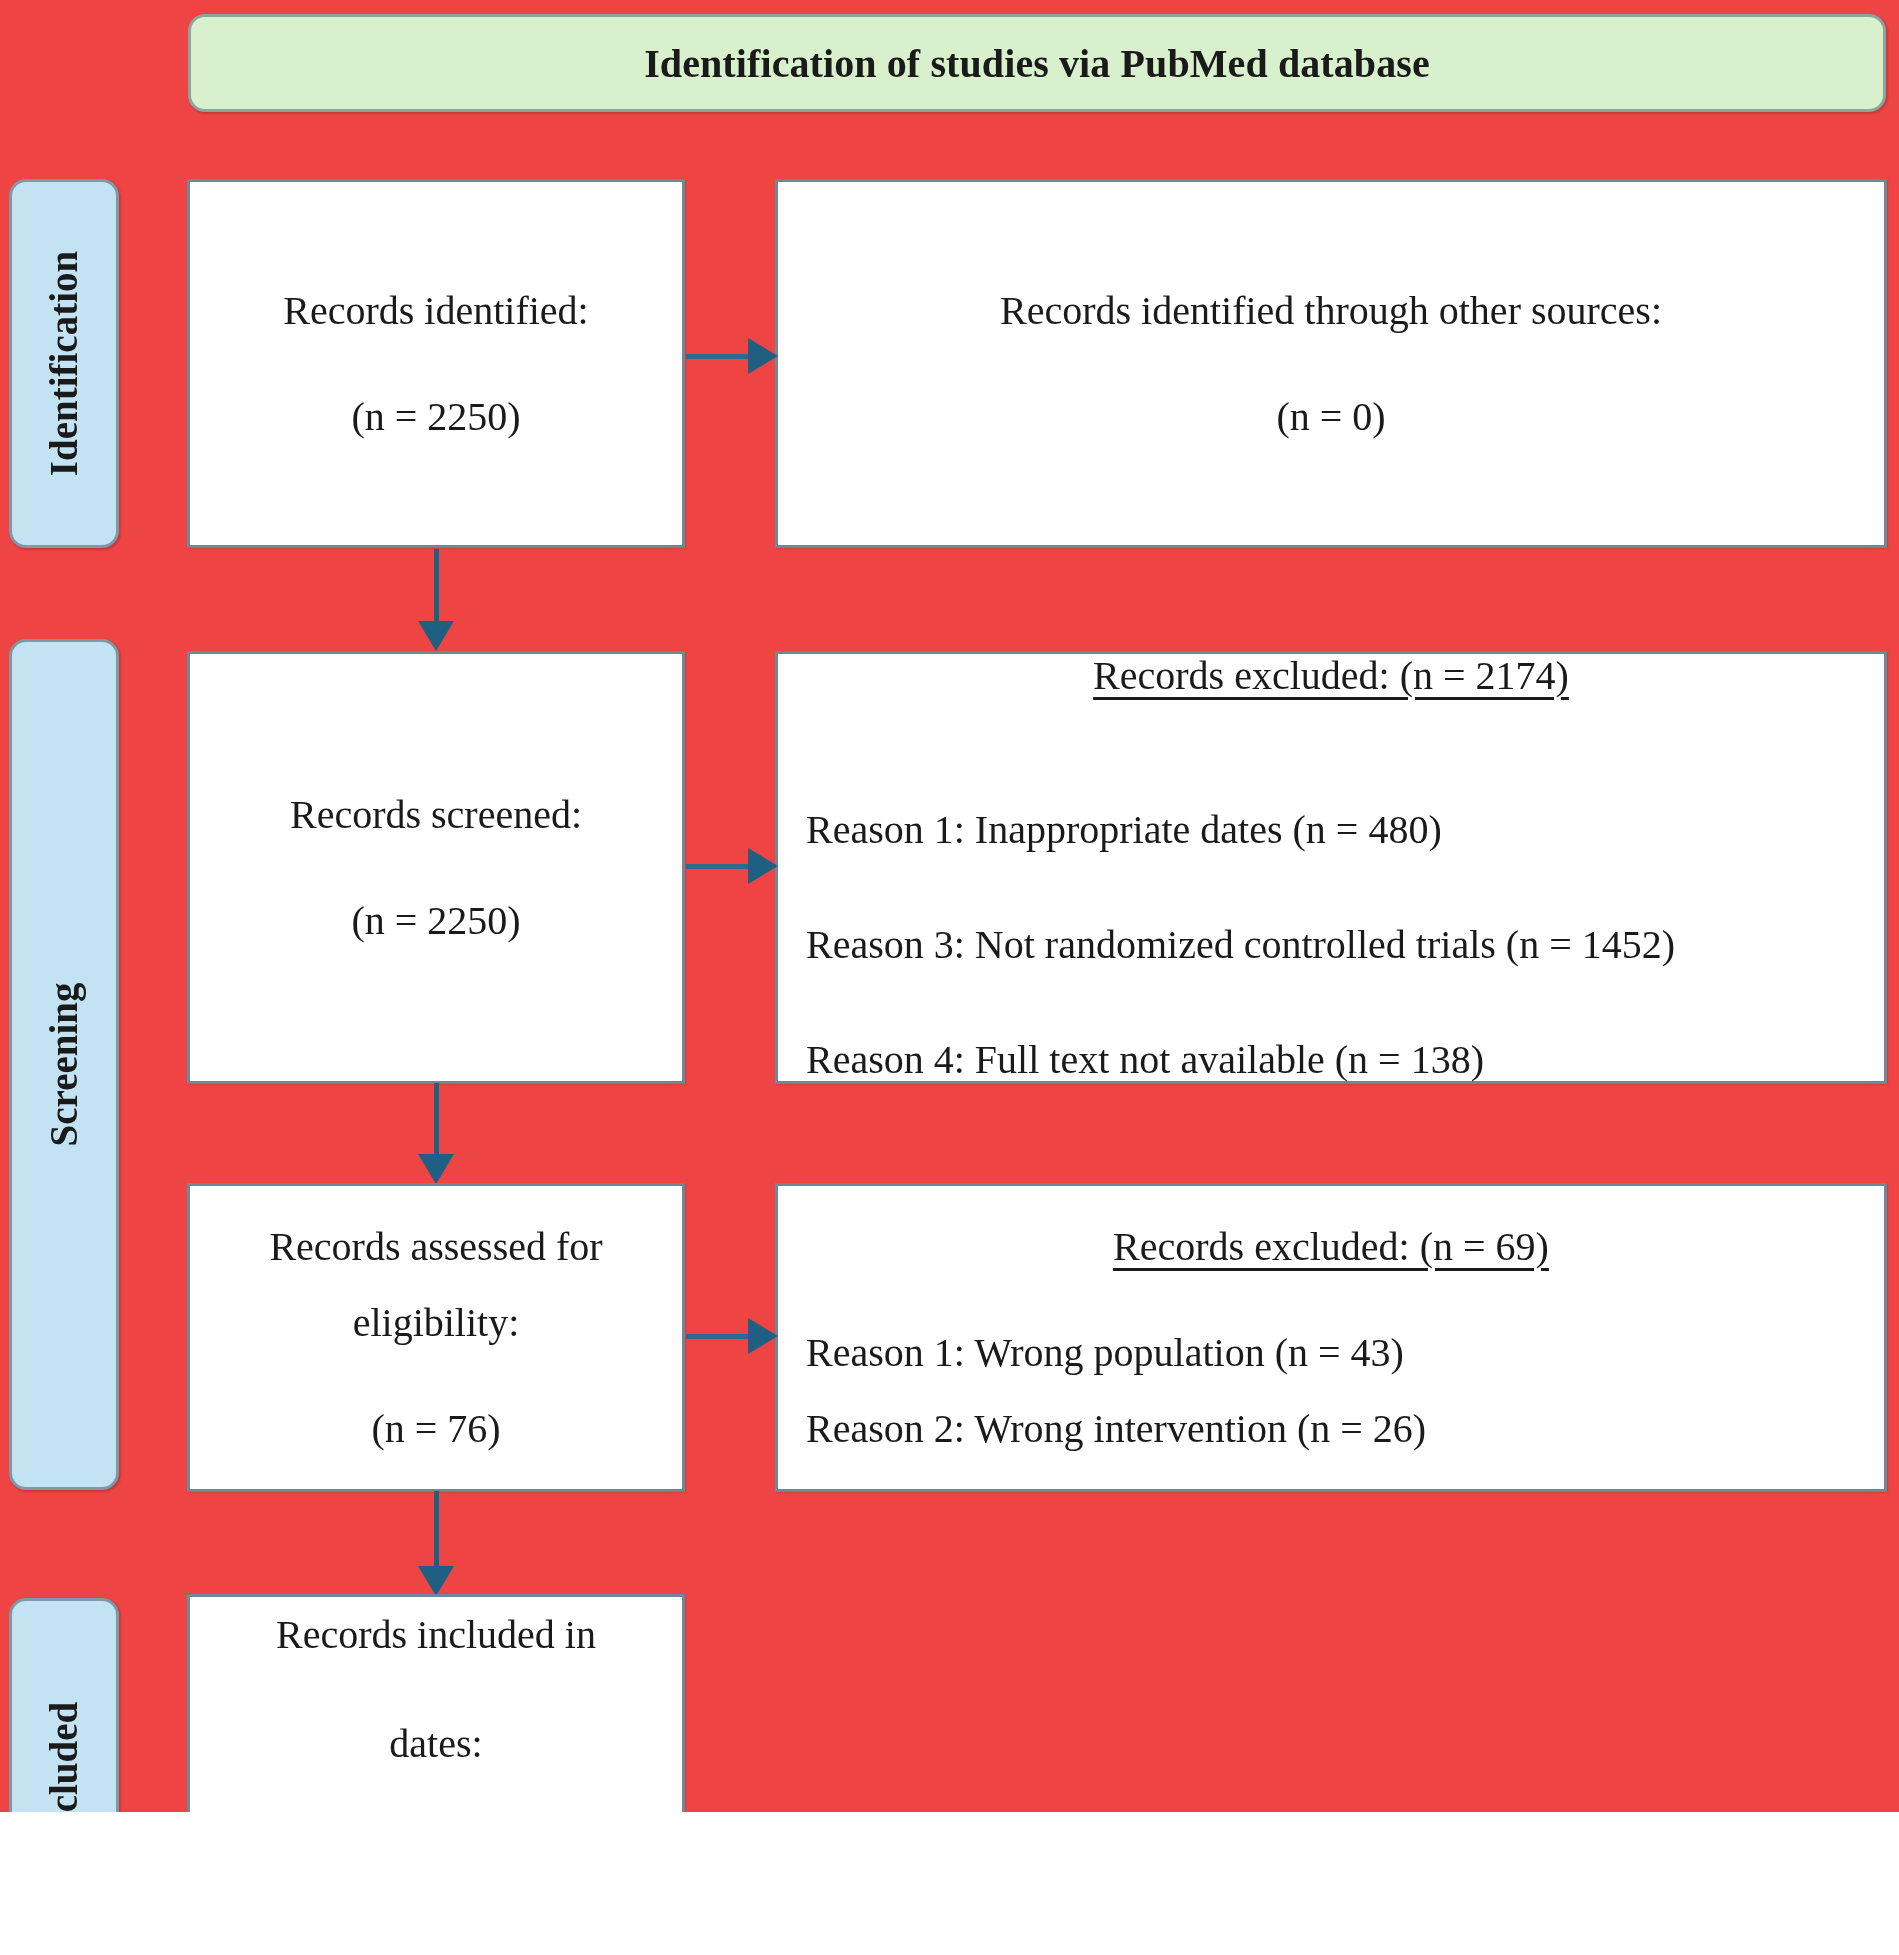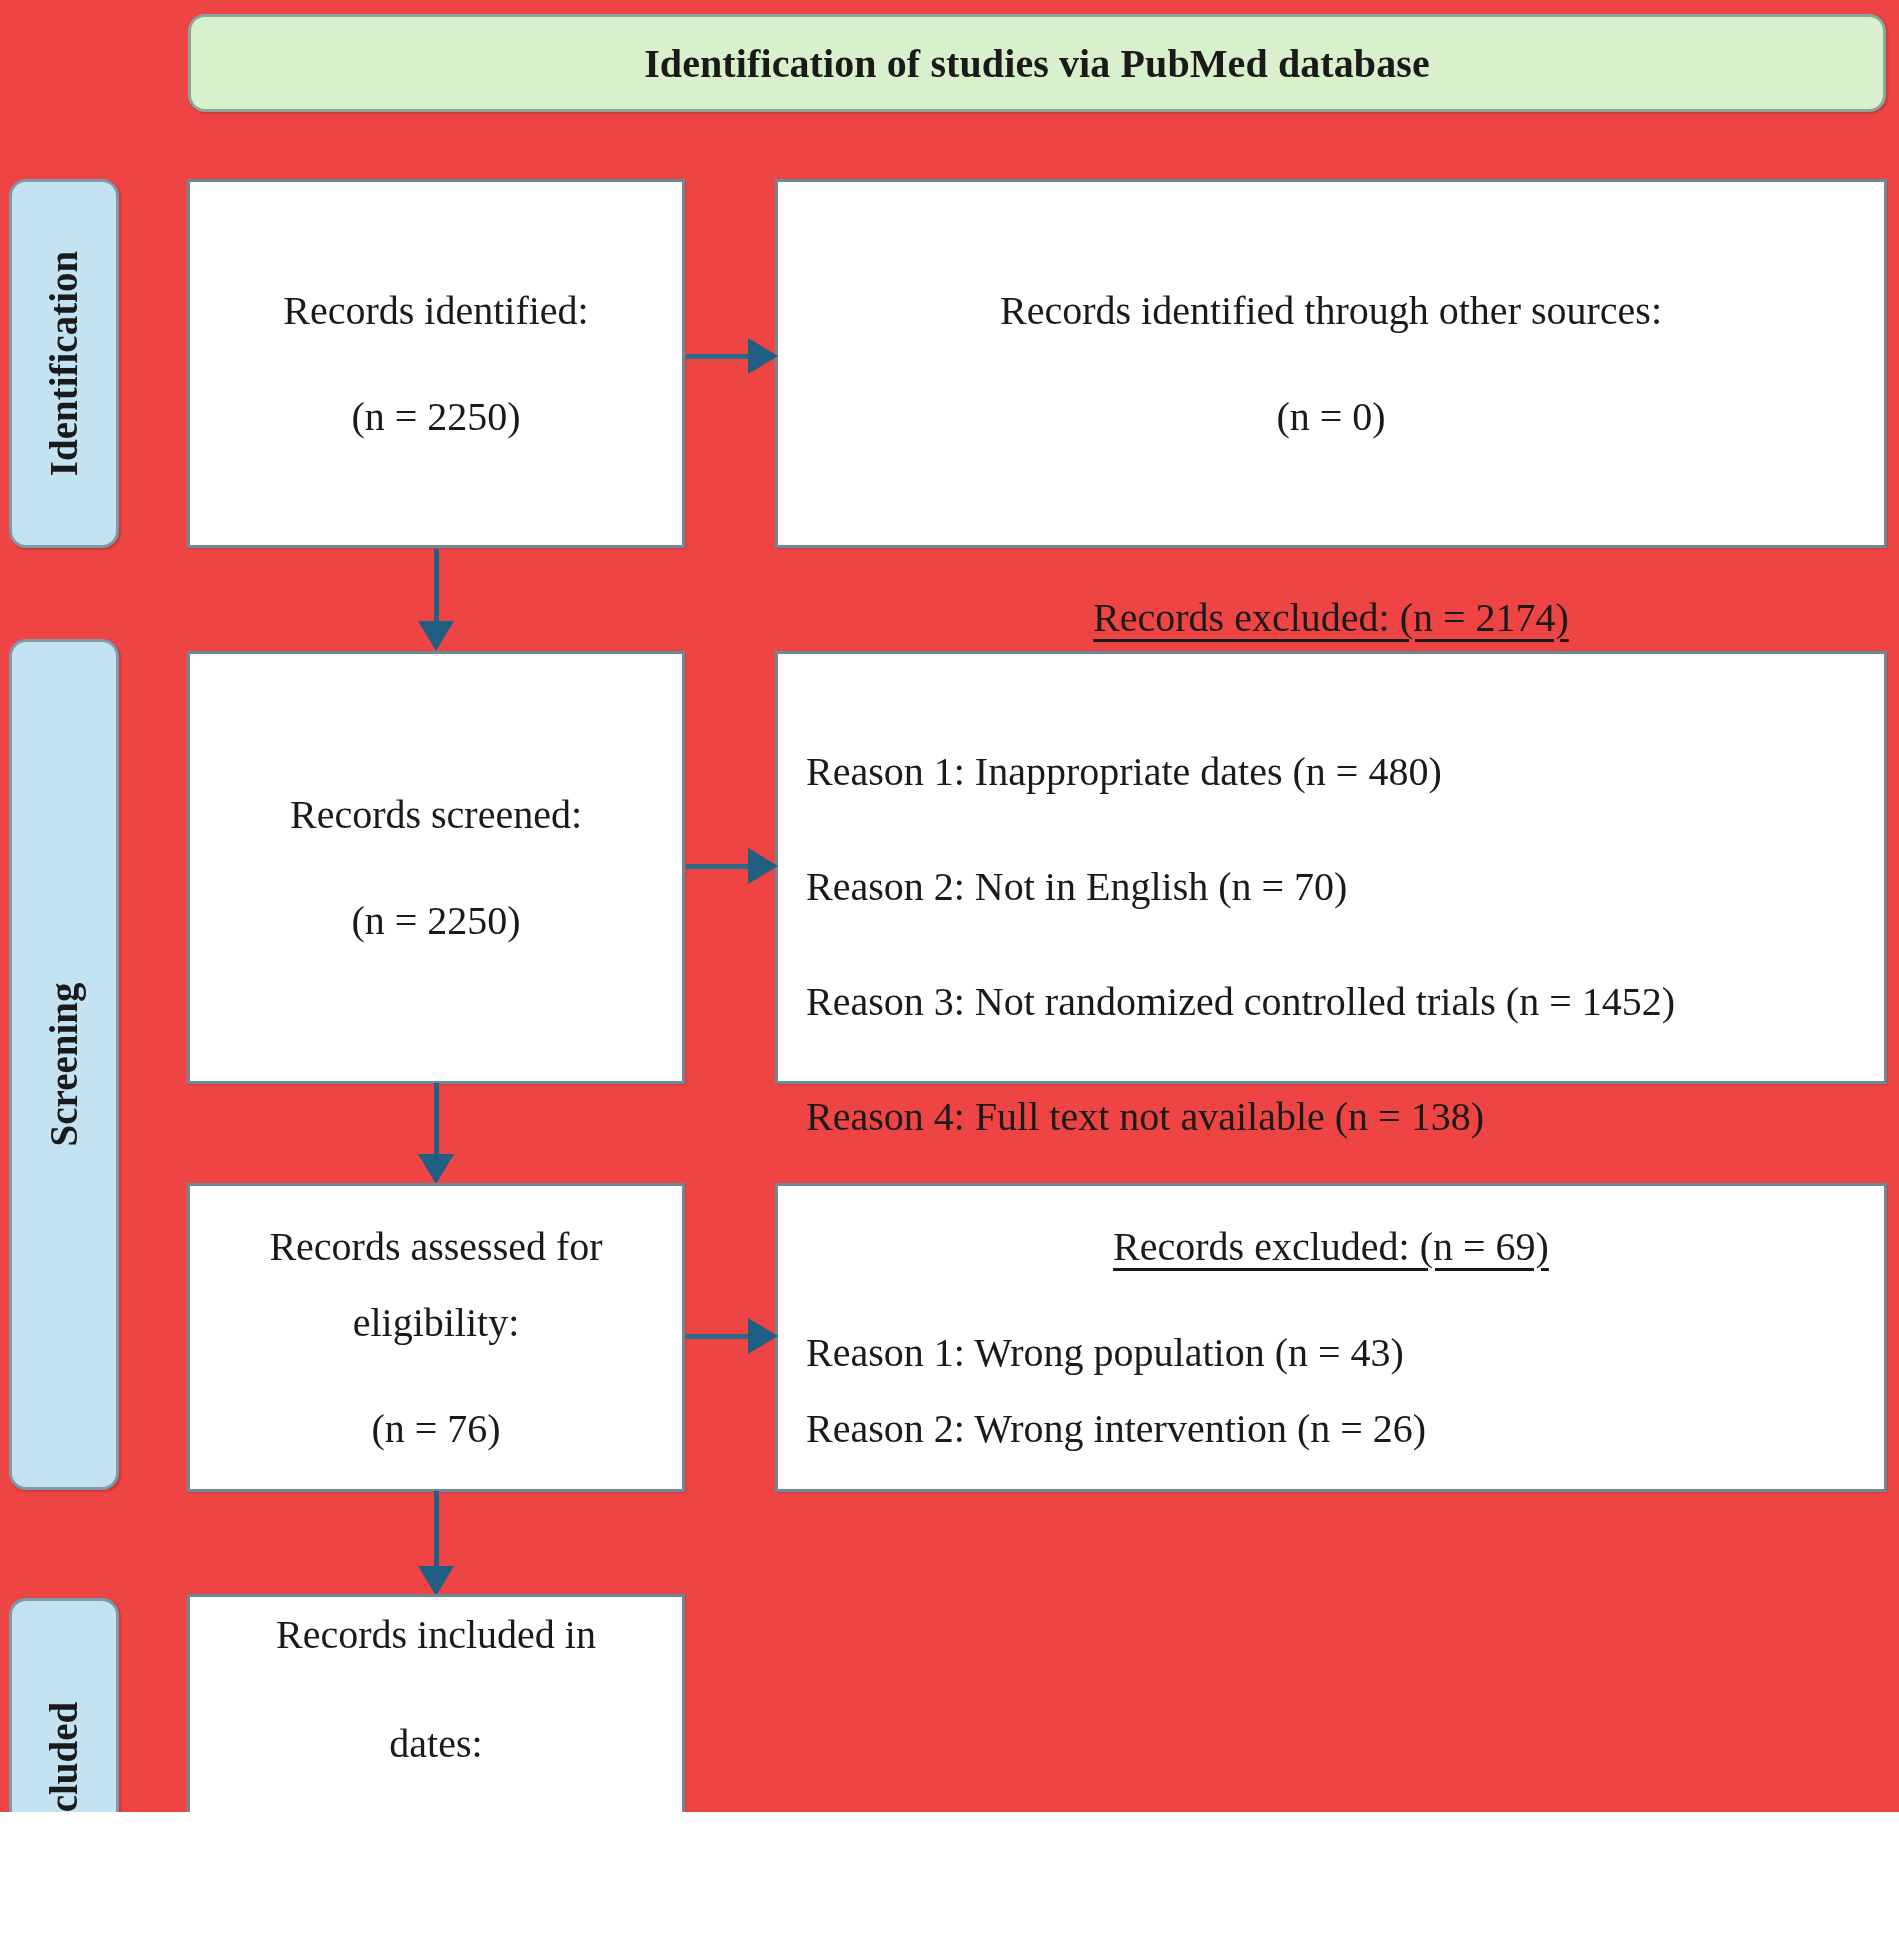--- a/index.html
+++ b/index.html
@@ -150,21 +150,20 @@
   <div class="node" style="left:187px; top:651px; width:498px; height:433px;">
     <span class="ln">Records screened:</span>
     <span class="gap"></span>
     <span class="ln">(n = 2250)</span>
   </div>
 
   <div class="node excl" style="left:775px; top:651px; width:1112px; height:433px;gap:39px;">
     <span class="hdr">Records excluded: (n = 2174)</span>
     <span class="gap"></span>
     <span class="reason">Reason 1: Inappropriate dates (n = 480)</span>
-    <span class="reason">Reason 2: Not in English (n = 70)</span>
     <span class="reason">Reason 3: Not randomized controlled trials (n = 1452)</span>
     <span class="reason">Reason 4: Full text not available (n = 138)</span>
   </div>
 
   <div class="hline" style="left:686px; top:864px; width:65px;"></div>
   <div class="arrow-right" style="left:748px; top:848px;"></div>
 
   <div class="vline" style="left:434px; top:1083px; height:75px;"></div>
   <div class="arrow-down" style="left:418px; top:1154px;"></div>
 

